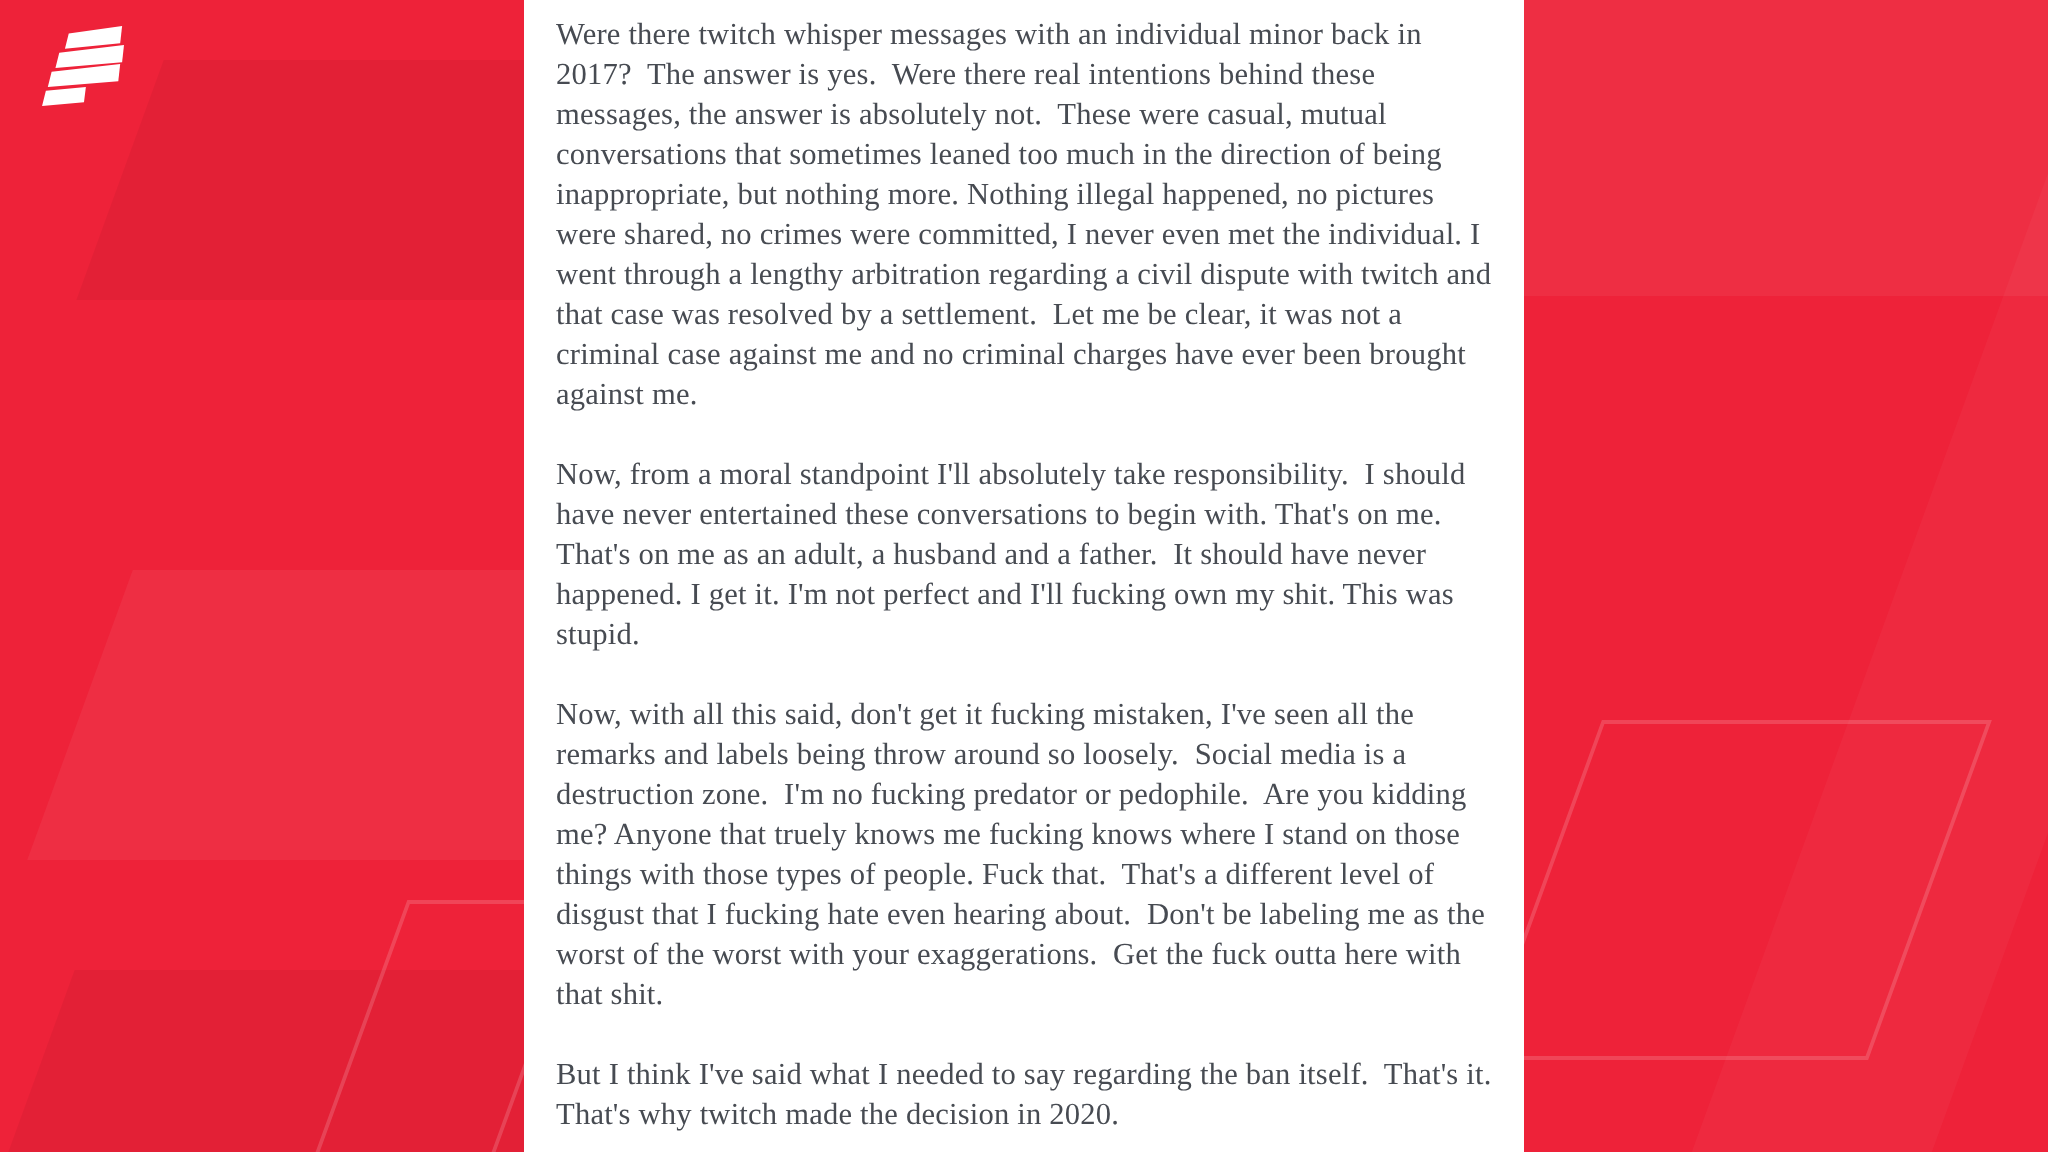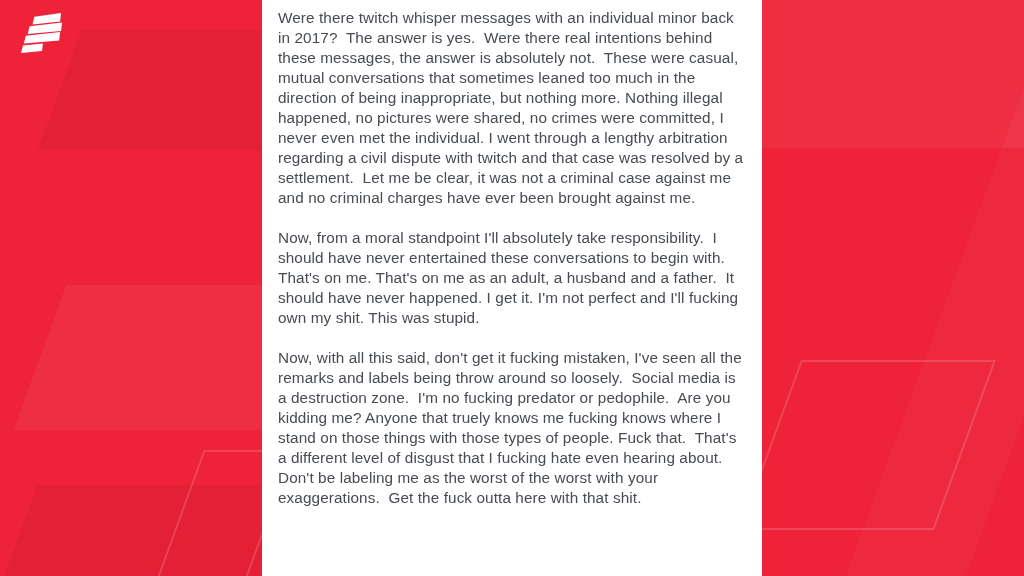--- a/index.html
+++ b/index.html
@@ -32,20 +32,21 @@
   
   .logo{position:absolute;left:20px;top:13px;width:44px;height:40px;}
   .logo svg{display:block;width:100%;height:100%;}
   
   .panel{
     position:absolute;
     left:262px;top:0;
     width:500px;height:576px;
     background:var(--panel-bg);
     padding:8px 16px 0 16px;
+    font-family:Liberation Serif, serif;
   }
   .panel p{
     font-size:15.3px;
     line-height:20px;
     color:var(--text);
     white-space:pre-wrap;
     margin:0 0 20px 0;
     letter-spacing:0.1px;
   }
   .panel p:last-child{margin-bottom:0;}
@@ -70,15 +71,16 @@
       <polygon points="10,14 44,10 43,19 8,22" fill="#ffffff"></polygon>
       <polygon points="6,24 42,20 41,29 4,32" fill="#ffffff"></polygon>
       <polygon points="3,34 24,32 23,40 1,42" fill="#ffffff"></polygon>
     </svg>
   </div>
 
   <div class="panel">
     <p>Were there twitch whisper messages with an individual minor back in 2017?  The answer is yes.  Were there real intentions behind these messages, the answer is absolutely not.  These were casual, mutual conversations that sometimes leaned too much in the direction of being inappropriate, but nothing more. Nothing illegal happened, no pictures were shared, no crimes were committed, I never even met the individual. I went through a lengthy arbitration regarding a civil dispute with twitch and that case was resolved by a settlement.  Let me be clear, it was not a criminal case against me and no criminal charges have ever been brought against me.</p>
     <p>Now, from a moral standpoint I'll absolutely take responsibility.  I should have never entertained these conversations to begin with. That's on me. That's on me as an adult, a husband and a father.  It should have never happened. I get it. I'm not perfect and I'll fucking own my shit. This was stupid.</p>
     <p>Now, with all this said, don't get it fucking mistaken, I've seen all the remarks and labels being throw around so loosely.  Social media is a destruction zone.  I'm no fucking predator or pedophile.  Are you kidding me? Anyone that truely knows me fucking knows where I stand on those things with those types of people. Fuck that.  That's a different level of disgust that I fucking hate even hearing about.  Don't be labeling me as the worst of the worst with your exaggerations.  Get the fuck outta here with that shit.</p>
+    <p>But I think I've said what I needed to say regarding the ban itself.  That's it.  That's why twitch made the decision in 2020.</p>
   </div>
 
 </div>
 
 </body></html>

